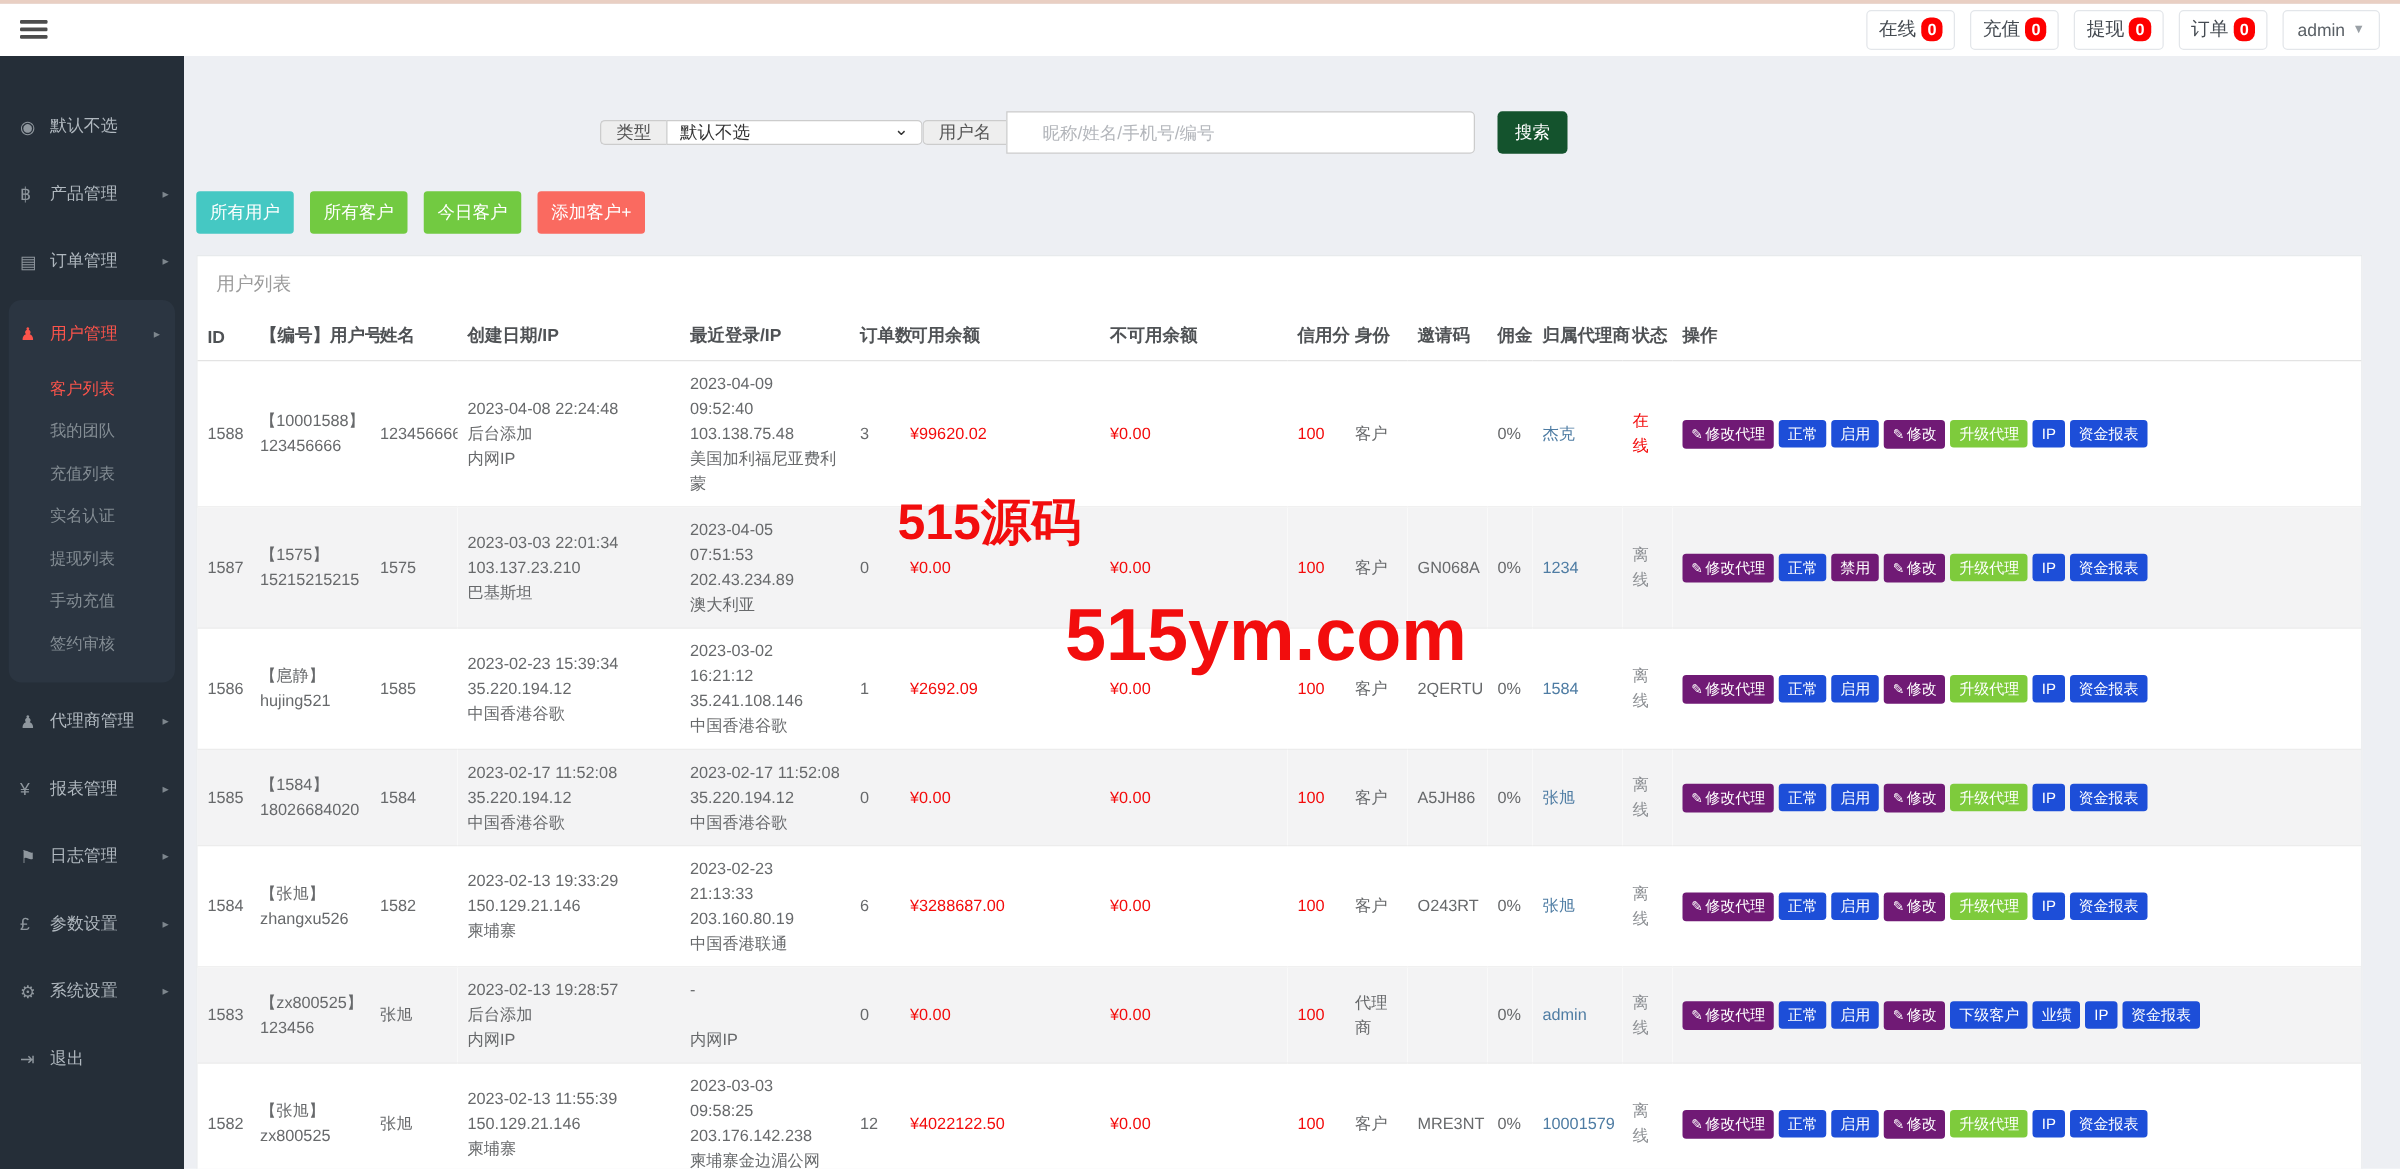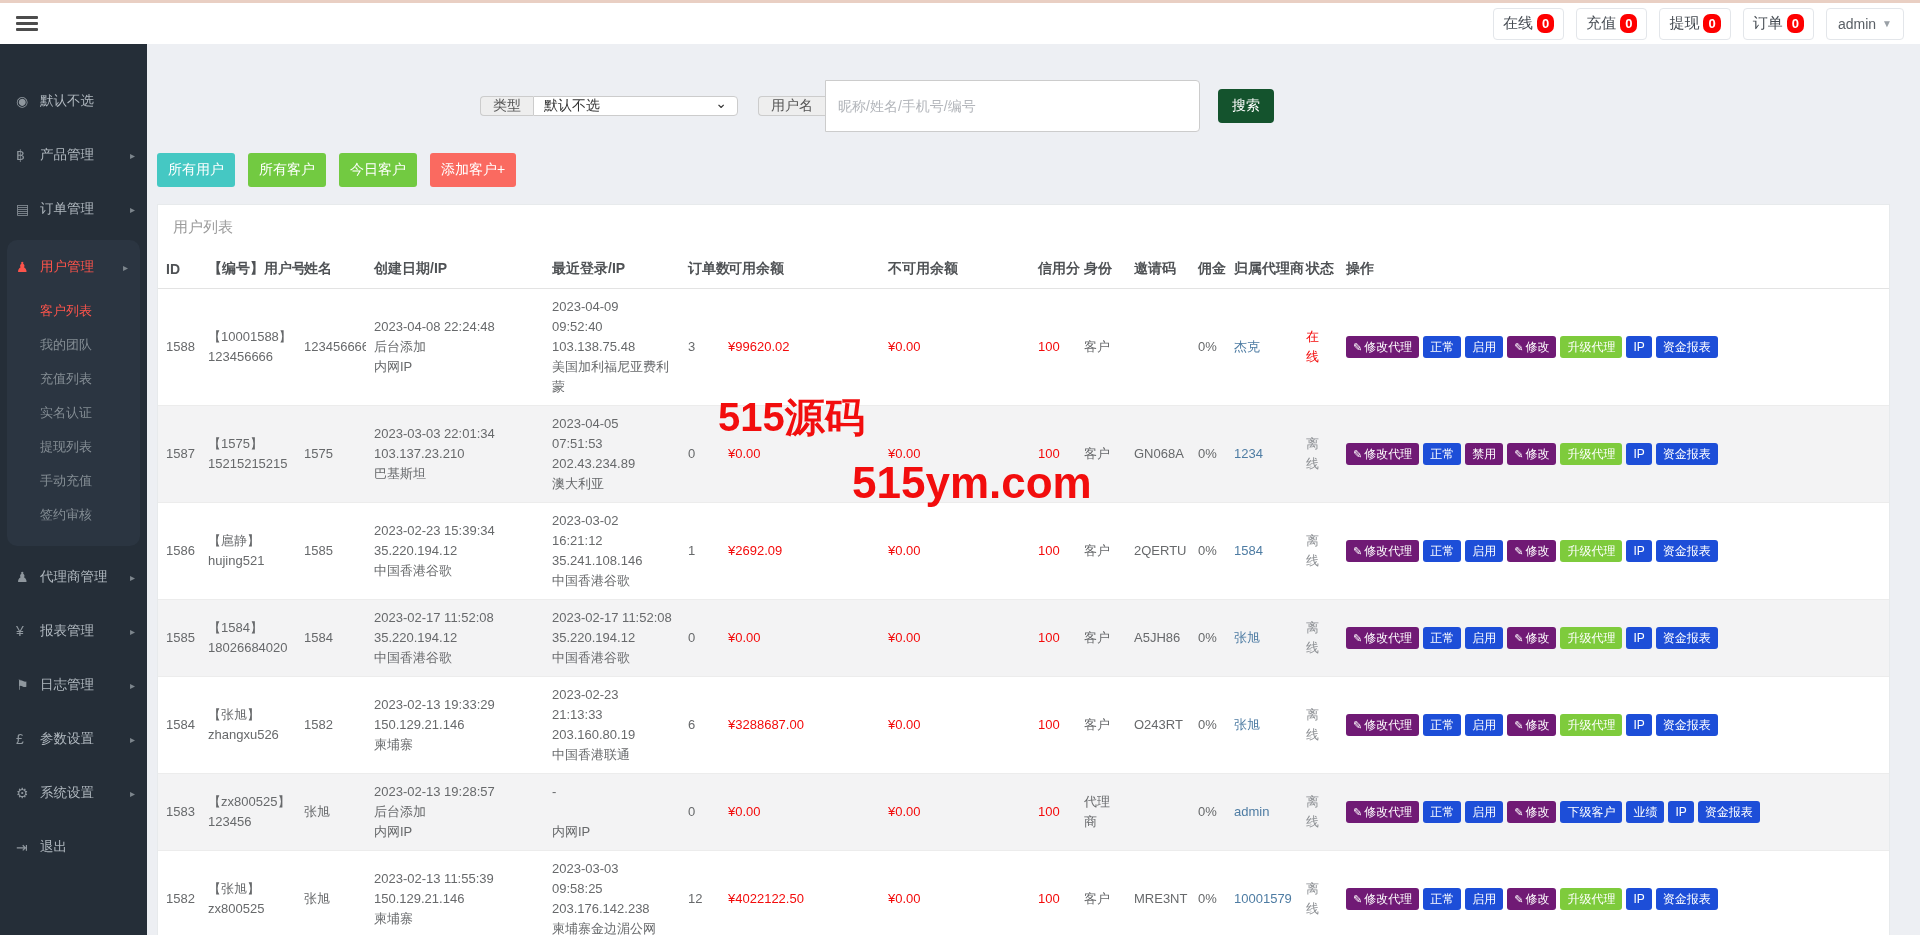--- a/index.html
+++ b/index.html
@@ -33,22 +33,22 @@
 .sub-active{color:#fc544b;font-weight:normal}
 .main{margin-left:147px;padding:86px 30px 0 10px}
 .filter-row{display:flex;align-items:center;margin-left:323px;height:34px}
 .input-group{display:flex;align-items:center;height:34px}
 .ig-addon{background:#eee;border:1px solid #ccc;border-right:none;border-radius:4px 0 0 4px;
   padding:0 12px;display:flex;align-items:center;font-size:14px;color:#555}
 .ig-select{width:205px;background:#fff;border:1px solid #ccc;border-radius:0 4px 4px 0;
   display:flex;align-items:center;justify-content:space-between;padding:0 10px;
   font-size:14px;color:#333;cursor:pointer}
 .chev{color:#333;font-size:14px;margin-top:-6px}
-.ig-input{width:375px;border:1px solid #ccc;border-radius:0 4px 4px 0;padding:0 12px;
-  font-size:14px;color:#333;outline:none;height:52px}
+.ig-input{width:375px;border:1px solid #ccc;border-radius:0 4px 4px 0;padding:0 28px;
+  font-size:14px;color:#333;outline:none;height:34px}
 .ig-input::placeholder{color:#b3b6bb}
 .search-btn{margin-left:18px;background:#14532d;color:#fff;border:none;border-radius:4px;
   height:34px;padding:0 14px;font-size:14px;cursor:pointer}
 .quick-row{margin-top:30px;display:flex;gap:13px}
 .quick{border:none;border-radius:3px;color:#fff;font-size:14px;height:34px;padding:0 11px;cursor:pointer}
 .quick.teal{background:#45c8c3}
 .quick.green{background:#72ca41}
 .quick.red{background:#fa6a60}
 .panel{margin-top:17px;background:#fff;border:1px solid #e7eaec}
 .panel-title{padding:13px 15px;color:#9b9b9b;font-size:15px}
@@ -70,21 +70,21 @@
 .status-offline{color:#8d9094}
 td.actions{white-space:nowrap}
 .act{display:inline-block;color:#fff;font-size:12px;border-radius:3px;padding:4px 7px;
   margin-right:4px;cursor:pointer;line-height:14px}
 .act-red{background:#701a75}
 .act-teal{background:#1d4ed8}
 .act-green{background:#7ecb3c}
 .pencil{margin-right:2px;font-size:11px}
 .wm{position:absolute;color:#f20d0d;font-weight:bold;z-index:40;pointer-events:none}
 .wm1{left:718px;top:390px;font-size:40px}
-.wm2{left:852px;top:458px;font-size:44px}
+.wm2{left:852px;top:474px;font-size:59px}
 </style>
 </head>
 <body>
 
 <div class="top-accent"></div>
 
 <div class="topbar">
   <div class="hamburger">
     <span></span>
       <span></span>
@@ -179,21 +179,21 @@
 
 <div class="main">
   <div class="filter-row">
     <div class="input-group">
       <span class="ig-addon">类型</span>
       <div class="ig-select">
         <span>默认不选</span>
         <span class="chev">⌄</span>
       </div>
     </div>
-    <div class="input-group" style="margin-left:20px">
+    <div class="input-group" style="">
       <span class="ig-addon">用户名</span>
       <input class="ig-input" placeholder="昵称/姓名/手机号/编号" style="">
     </div>
     <button class="search-btn">搜索</button>
   </div>
 
   <div class="quick-row">
       <button class="quick teal">所有用户</button>
       <button class="quick green">所有客户</button>
       <button class="quick green">今日客户</button>

